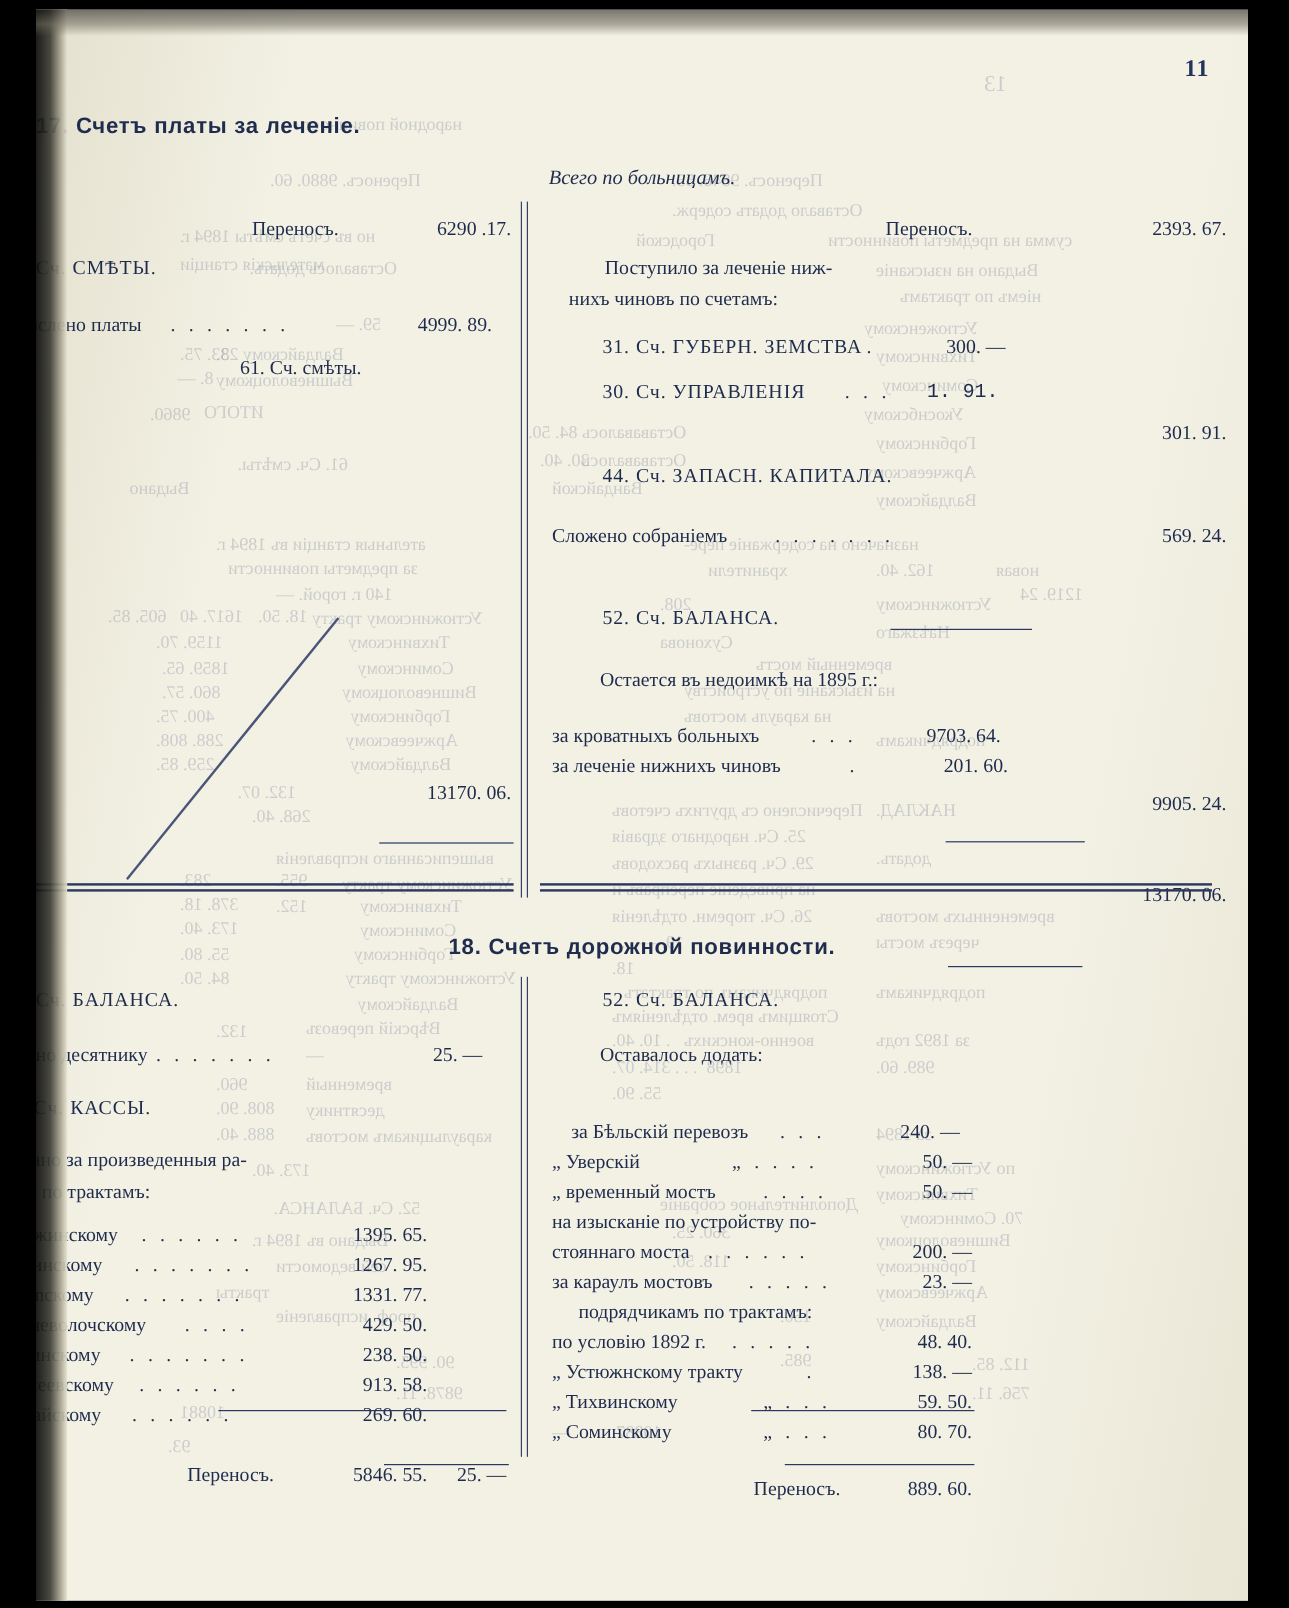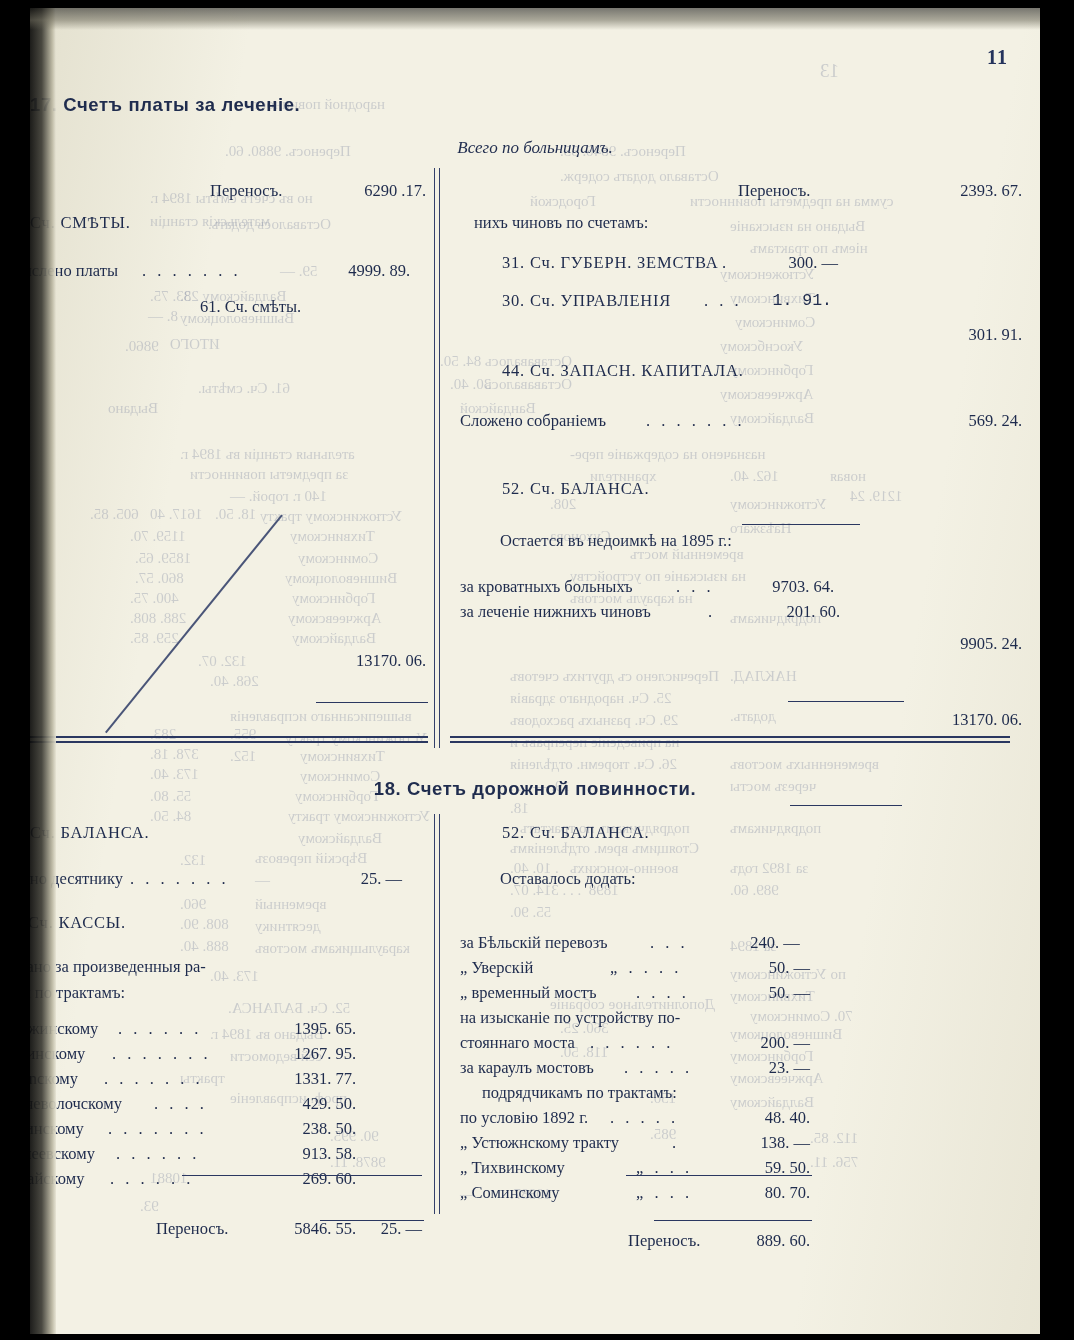--- a/index.html
+++ b/index.html
@@ -330,20 +330,23 @@
 
       <div class="scratch" style="left:75px; top:724px; width:280px; transform: rotate(-51deg);"></div>
 
       <div class="col" style="left:430px; top:170px; width:578px;">
 
         <div class="row" style="height:32px;">
           <span class="lbl" style="left:278px;">Переносъ.</span>
           <span class="amt" style="left:398px; width:164px;">2393. 67.</span>
         </div>
 
+        <div class="row" style="height:26px;">
+          <span class="lbl" style="left:44px;">Поступило за леченіе ниж-</span>
+        </div>
         <div class="row" style="height:40px;">
           <span class="lbl" style="left:14px;">нихъ чиновъ по счетамъ:</span>
         </div>
 
         <div class="row" style="height:38px;">
           <span class="lbl smallcaps" style="left:42px;">31. Сч. ГУБЕРН. ЗЕМСТВА</span>
           <span class="dots" style="left:262px;"> .</span>
           <span class="amt" style="left:286px; width:92px;">300. —</span>
         </div>
 
@@ -480,21 +483,21 @@
 
         <div class="row" style="height:46px;">
           <span class="lbl smallcaps" style="left:42px;">52. Сч. БАЛАНСА.</span>
         </div>
 
         <div class="row" style="height:64px;">
           <span class="lbl" style="left:40px;">Оставалось додать:</span>
         </div>
 
         <div class="row">
-          <span class="lbl" style="left:0px;">за Бѣльскій перевозъ</span>
+          <span class="lbl" style="left:16px;">за Бѣльскій перевозъ</span>
           <span class="dots" style="left:190px;">. . .</span>
           <span class="amt" style="left:265px; width:100px;text-align:center;">240. —</span>
         </div>
         <div class="row">
           <span class="lbl" style="left:0px;">„  Уверскій</span>
           <span class="dots" style="left:150px;">„     . . . .</span>
           <span class="amt" style="left:250px; width:100px;">50. —</span>
         </div>
         <div class="row">
           <span class="lbl" style="left:0px;text-align:center;">„  временный мостъ</span>

